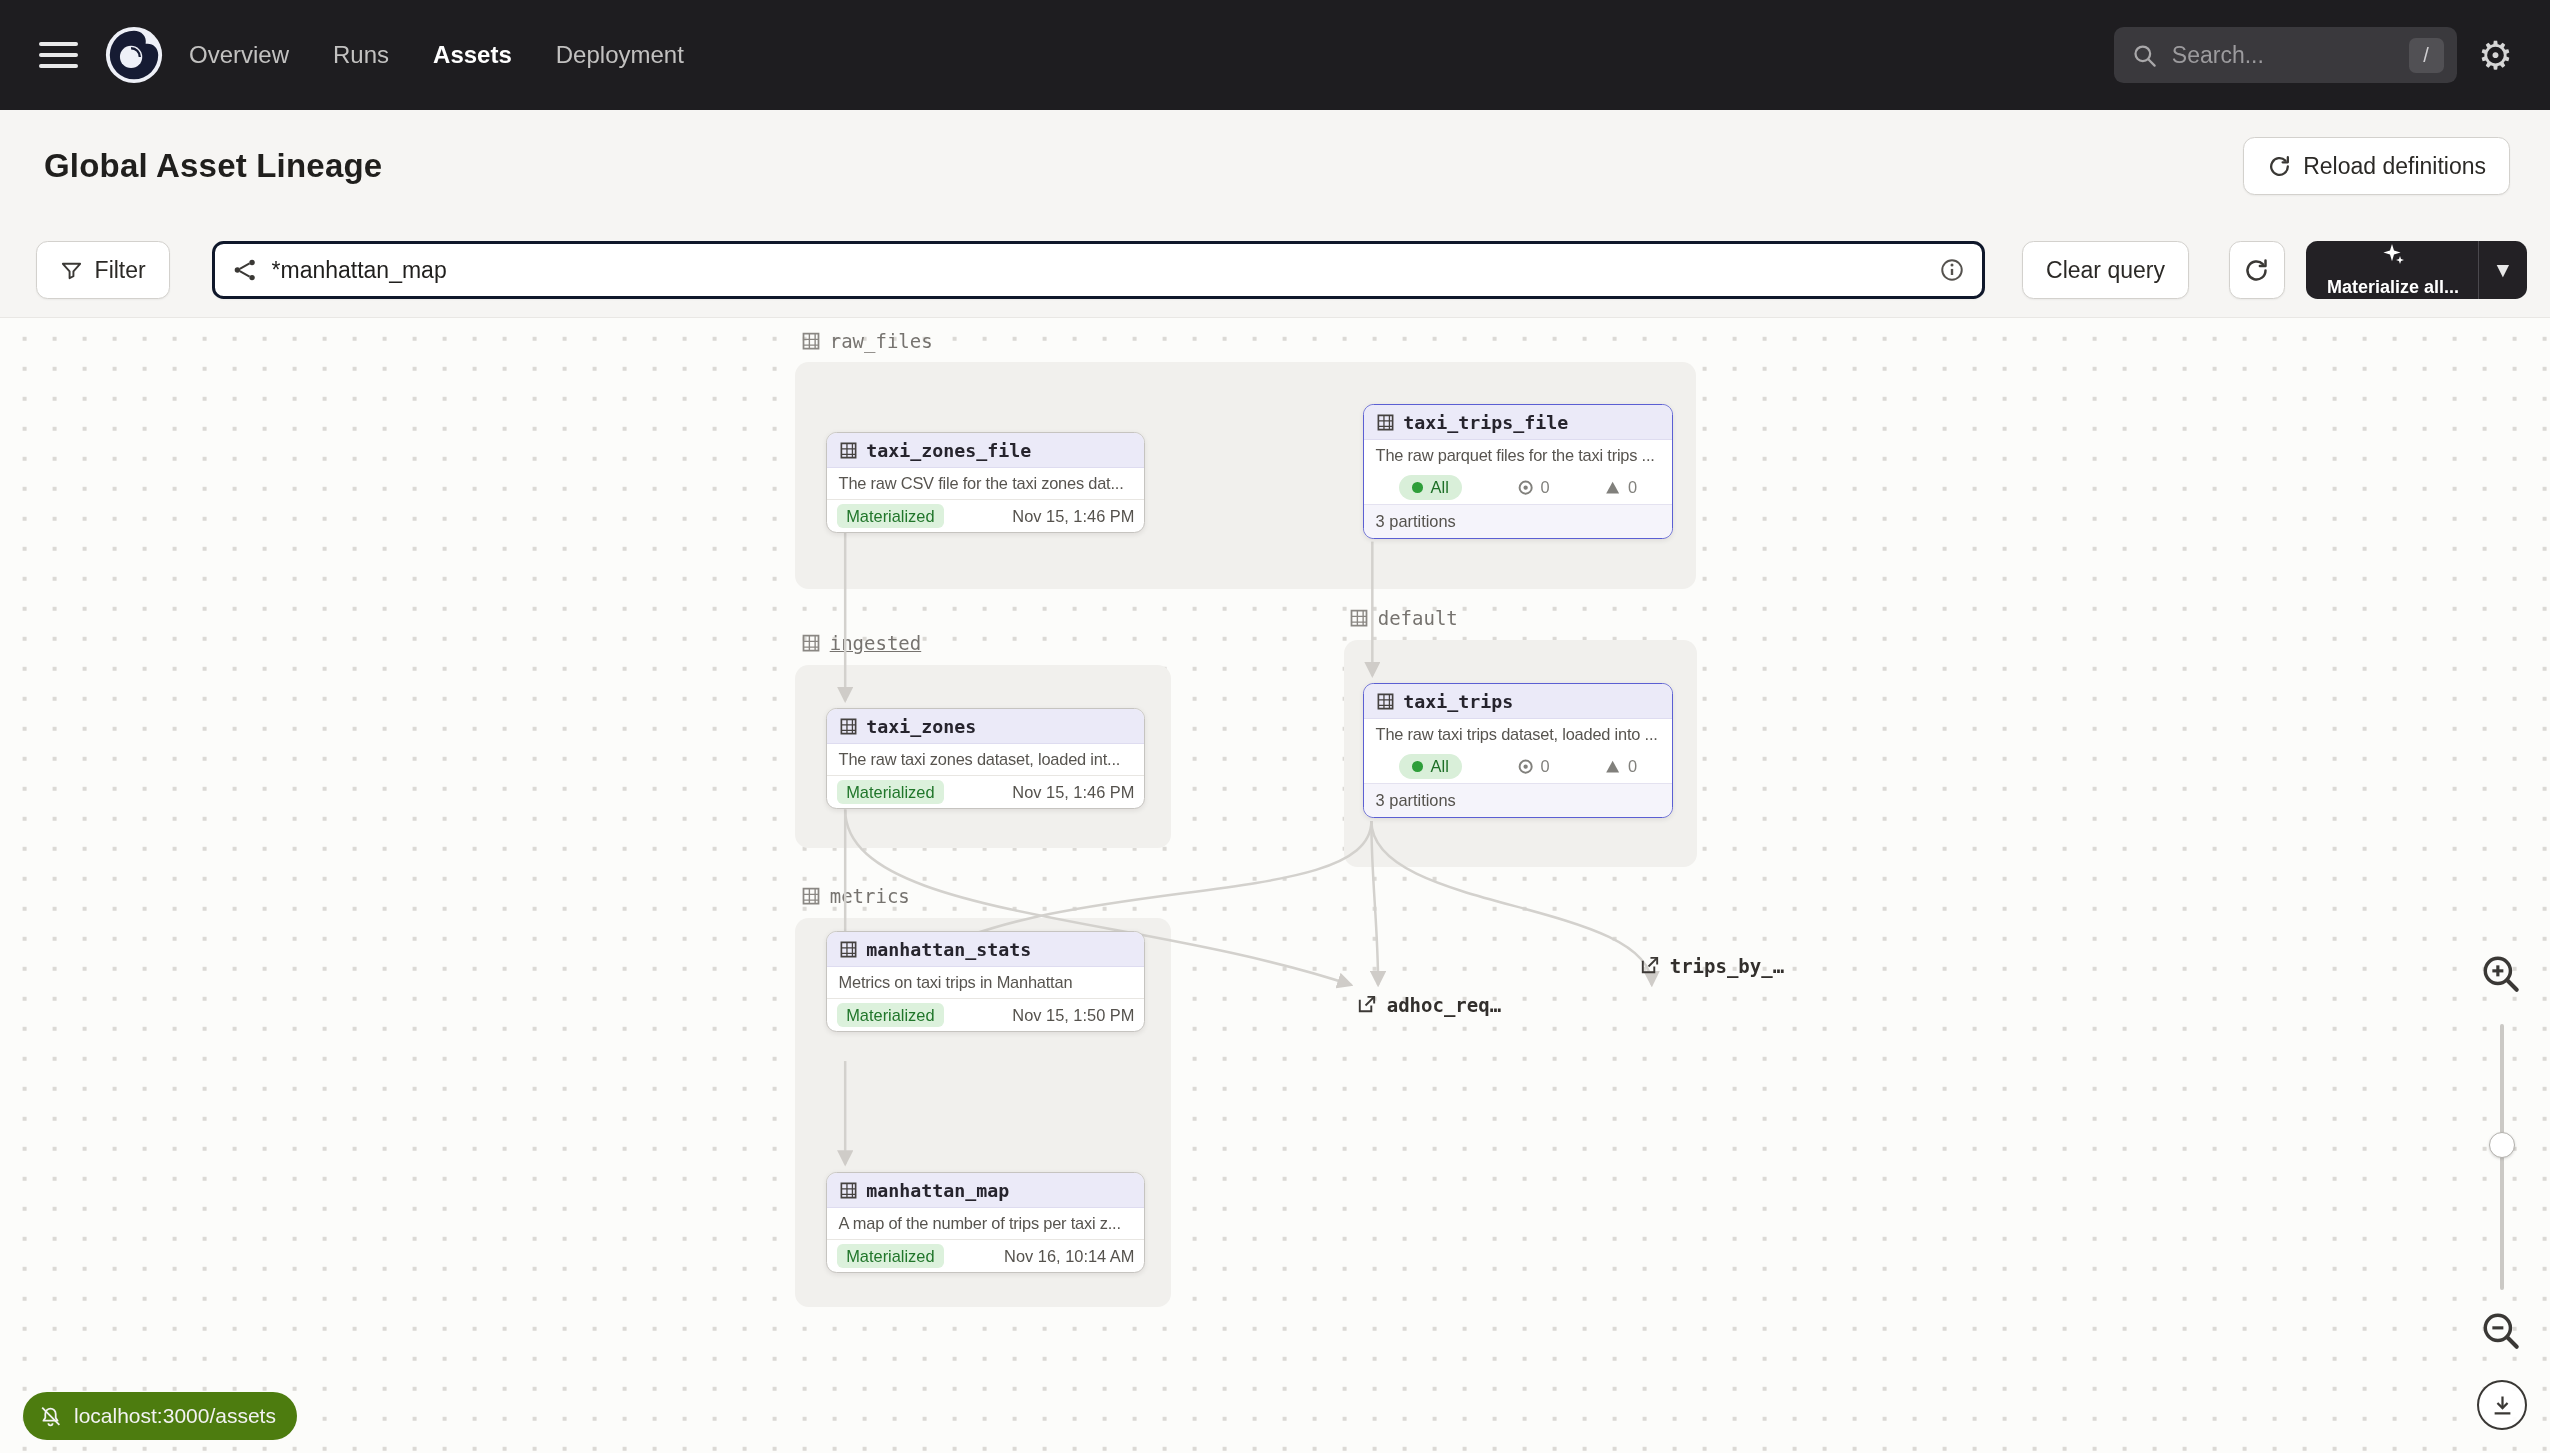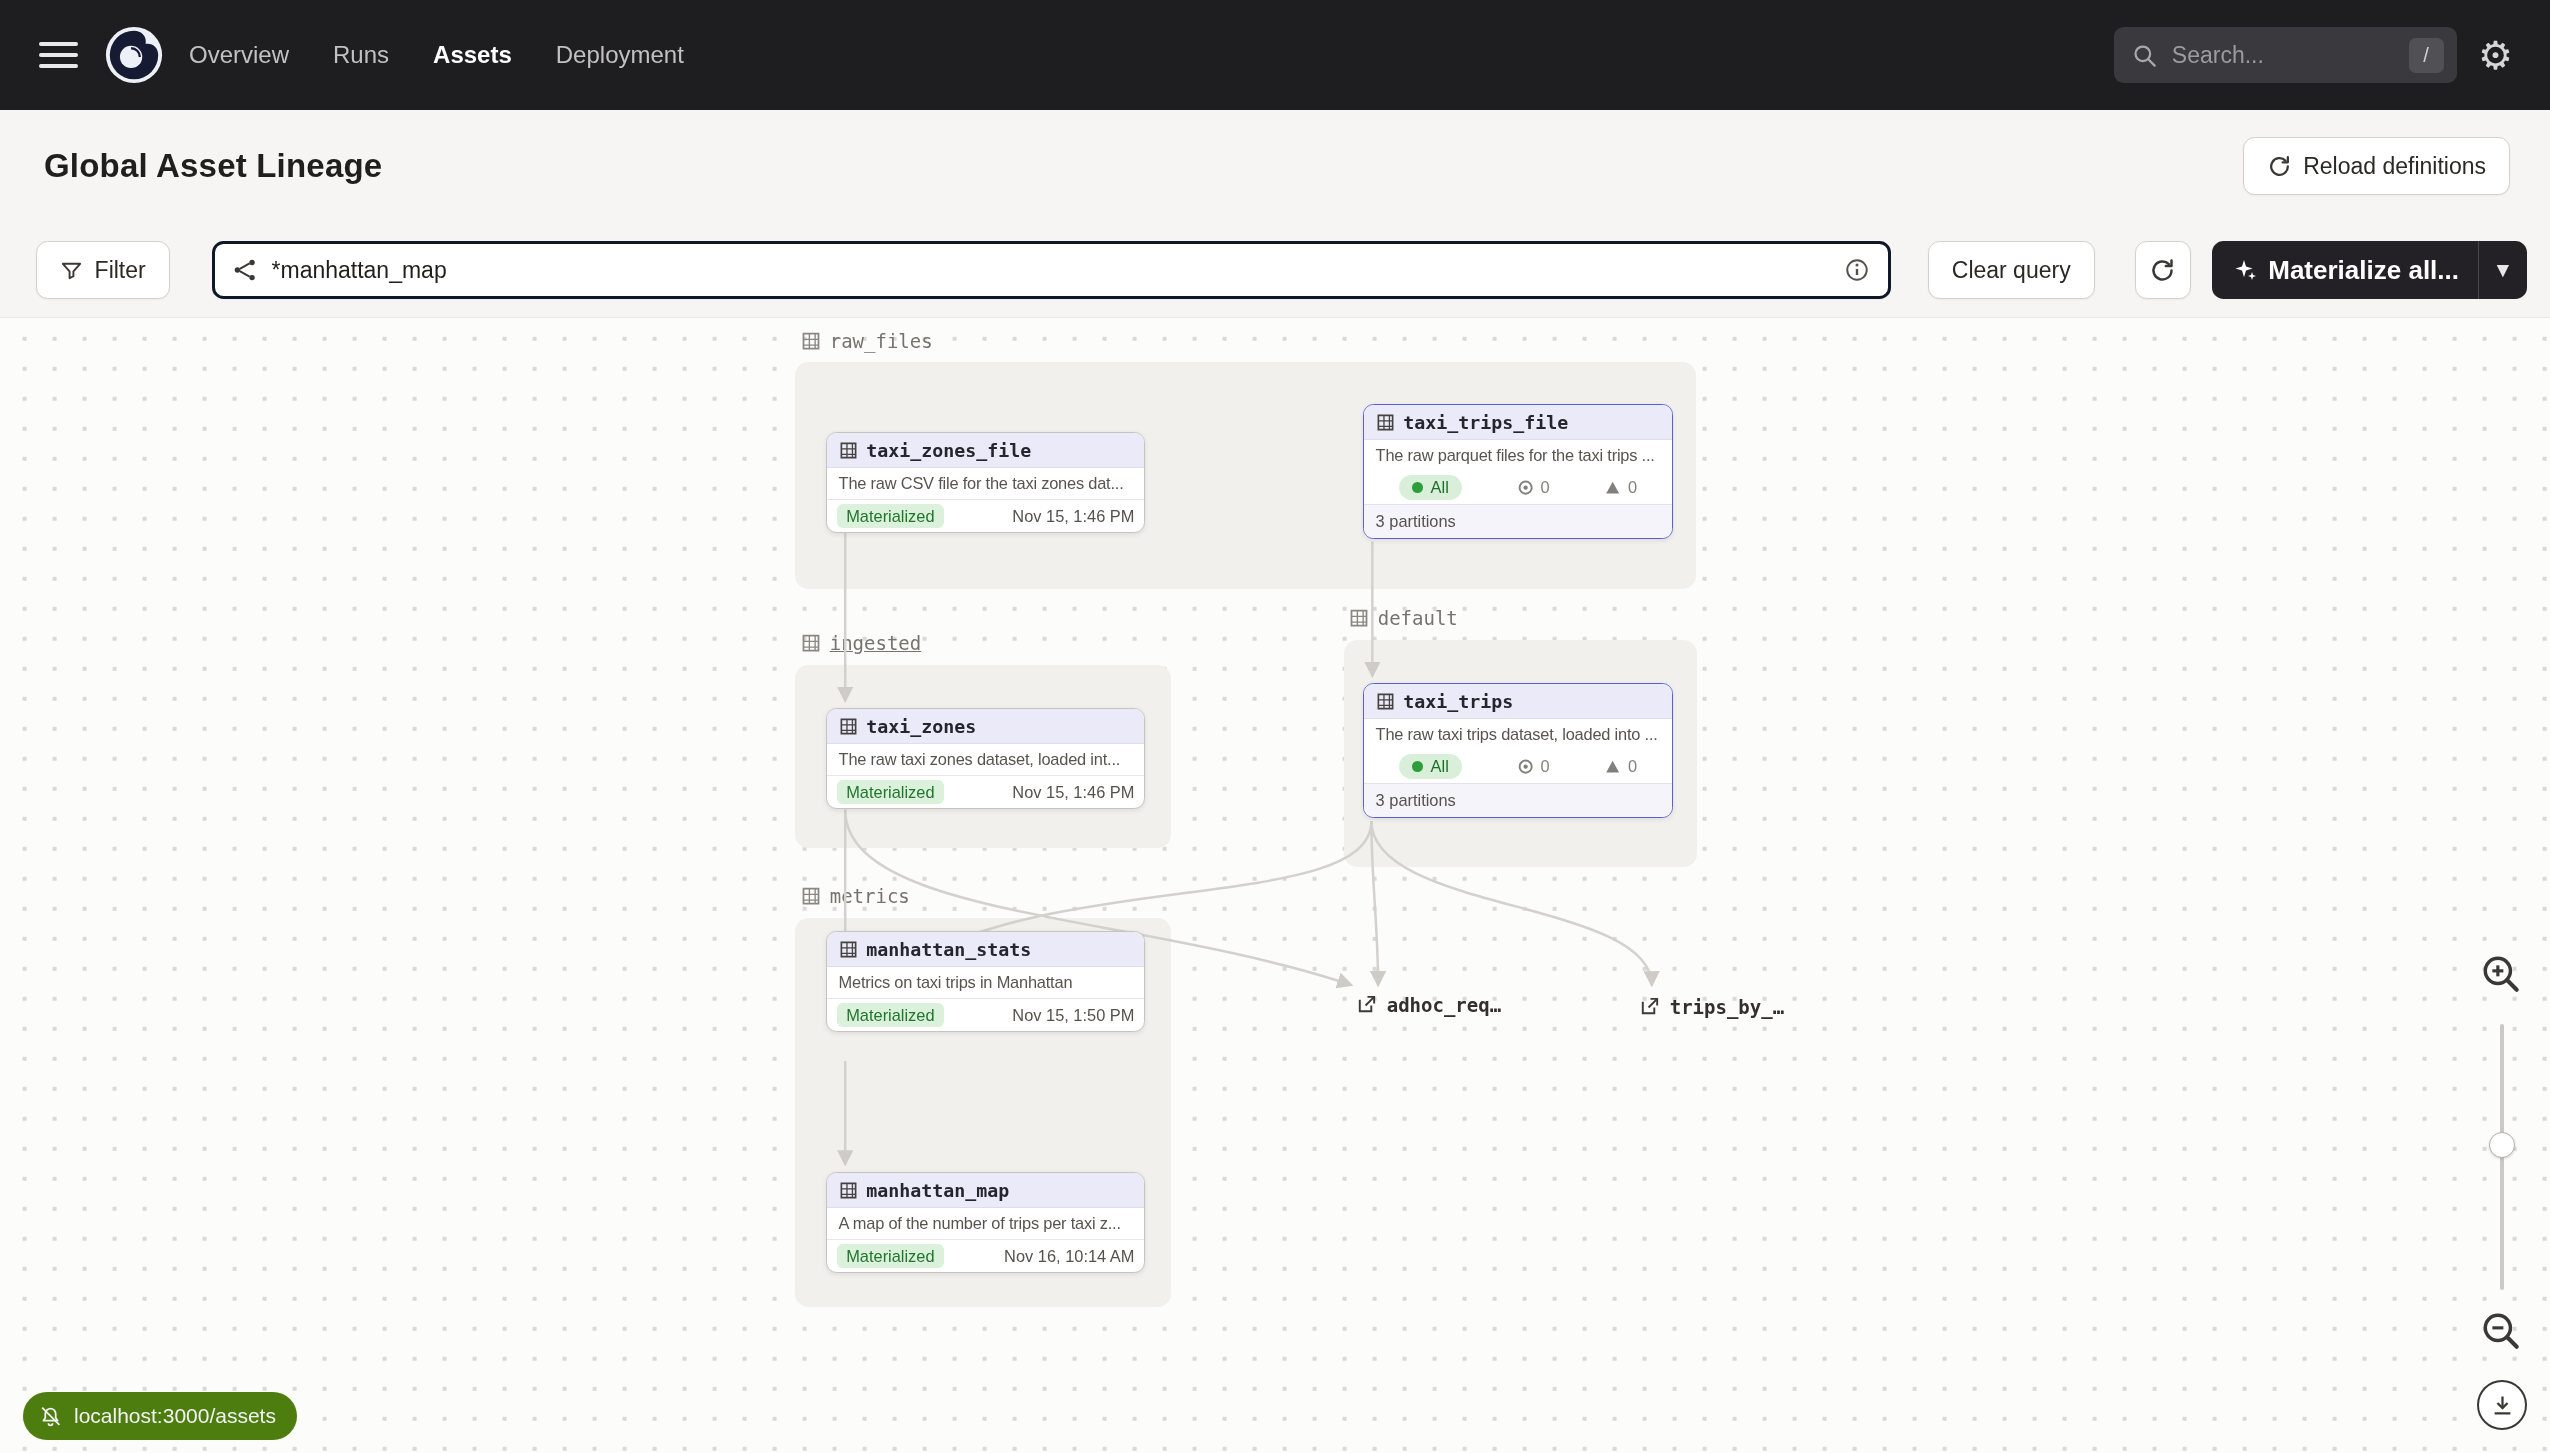--- a/index.html
+++ b/index.html
@@ -27,21 +27,21 @@
   .titlerow { position:absolute; top:25px; left:44px; right:40px; height:62px; display:flex; justify-content:space-between; align-items:center; }
   .page-title { font-size:33px; font-weight:700; color:#201f1d; letter-spacing:0.2px; }
   .btn { height:58px; background:#ffffff; border:1px solid #d3d1cd; border-radius:11.6px; display:inline-flex; align-items:center; gap:11.6px; padding:0 23px; font-size:23px; color:#2b2926; cursor:pointer; box-shadow:0 1px 1.9px rgba(0,0,0,.05); white-space:nowrap; }
   .btn svg { color:#3a3835; }
   .toolbar { position:absolute; top:131px; left:36px; right:23px; display:flex; align-items:center; }
   .querybox { flex:1; height:58px; background:#fff; border:3px solid #0f172a; border-radius:11.6px; display:flex; align-items:center; padding:0 17.3px 0 17.3px; margin-left:42px; box-shadow:0 1px 1.9px rgba(0,0,0,.04); }
   .querybox input { flex:1; border:none; outline:none; font-size:23px; color:#201f1d; margin-left:13.5px; background:transparent; min-width:0; }
   .toolbar .clearbtn { margin-left:37px; }
   .iconbtn { width:56px; padding:0; justify-content:center; margin-left:40px; }
   .materialize { margin-left:21px; height:58px; background:#232125; border-radius:11.6px; display:flex; align-items:center; color:#fff; cursor:pointer; overflow:hidden; }
-  .materialize .mat-main { display:flex; align-items:center; gap:11.6px; padding:0 19px 0 21px; font-size:26px; font-weight:600; }
+  .materialize .mat-main { display:flex; align-items:center; gap:11.6px; padding:0 19px 0 21px; font-size:18px; font-weight:600;flex-direction:column; }
   .materialize .divider { width:1px; height:58px; background:#4a484d; }
   .materialize .chev { width:48px; text-align:center; font-size:21px; color:#e8e8e8; }
 
   
   .canvas { position:absolute; top:318px; left:0; right:0; bottom:0; background:#fcfcfa;
     background-image:radial-gradient(circle,#dbd9d5 2.1px,transparent 2.5px); background-size:30px 30px; background-position:9.6px 5.8px; z-index:1; }
   .graph-layer { position:absolute; inset:0; z-index:5; pointer-events:none; }
   .graph-layer > * { pointer-events:auto; }
 
   .group-box { position:absolute; background:#f1f0ed; border-radius:13.5px; }
@@ -346,21 +346,21 @@
   </div>
 
   <div class="ext-node" style="left:1355px; top:993px;">
     <svg viewBox="0 0 24 24" width="23" height="23">
       <path d="M5 7v12h12v-6" fill="none" stroke="currentColor" stroke-width="2"></path>
       <path d="M13 4h7v7" fill="none" stroke="currentColor" stroke-width="2"></path>
       <path d="M20 4L11 13" stroke="currentColor" stroke-width="2"></path>
     </svg>
     <span>adhoc_req…</span>
   </div>
-  <div class="ext-node" style="left:1638px; top:995px;justify-content:center;">
+  <div class="ext-node" style="left:1638px; top:954px;justify-content:center;">
     <svg viewBox="0 0 24 24" width="23" height="23">
       <path d="M5 7v12h12v-6" fill="none" stroke="currentColor" stroke-width="2"></path>
       <path d="M13 4h7v7" fill="none" stroke="currentColor" stroke-width="2"></path>
       <path d="M20 4L11 13" stroke="currentColor" stroke-width="2"></path>
     </svg>
     <span>trips_by_…</span>
   </div>
 </div>
 
 <button class="ctrl" style="left:2479px; top:952px;">

